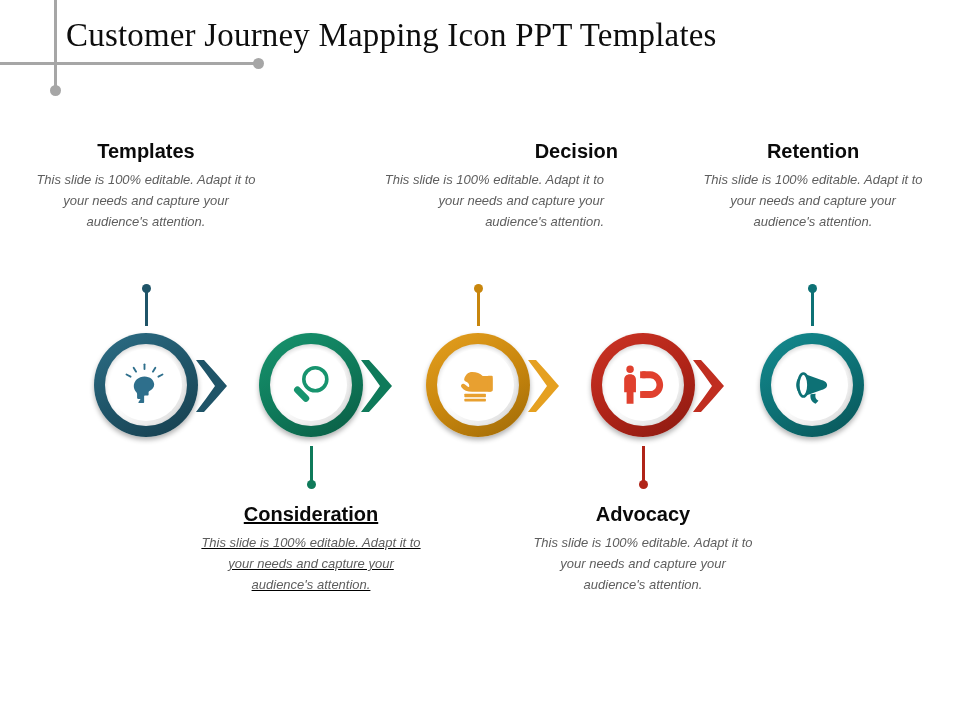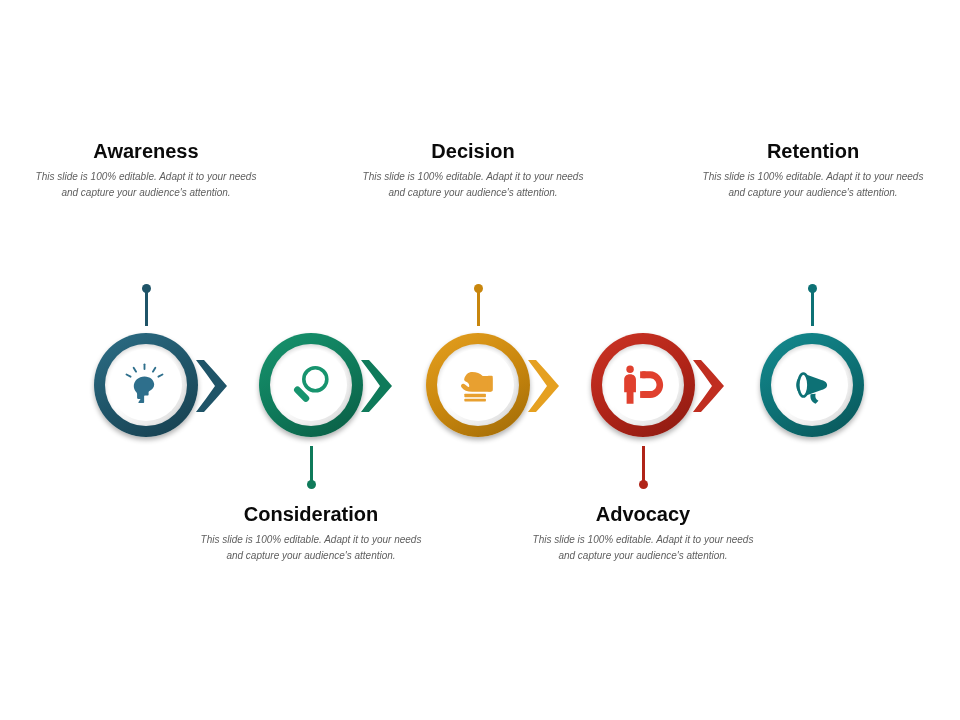--- a/index.html
+++ b/index.html
@@ -88,21 +88,21 @@
   .callout-heading {
     font-family: "Liberation Sans", sans-serif;
     font-size: 20px;
     font-weight: bold;
     color: #0a0a0a;
     margin: 0 0 7px 0;
     line-height: 1.1;
   }
   .callout-body {
     font-family: "Liberation Sans", sans-serif;
-    font-size: 10px;
+    font-size: 13px;
     font-style: italic;
     color: #5e5e5e;
     line-height: 1.62;
     margin: 0;
     padding: 0 14px;
   }
 
   
   .stem {
     position: absolute;
@@ -160,36 +160,43 @@
     width: 46px;
     height: 46px;
     display: block;
   }
 </style>
 </head>
 <body>
 
 <div id="slide">
 
+  <div id="title-block">
+    <div id="title-rule-h"></div>
+    <div id="title-rule-h-dot"></div>
+    <div id="title-rule-v"></div>
+    <div id="title-rule-v-dot"></div>
+    <div id="title-text">Customer Journey Mapping Icon PPT Templates</div>
+  </div>
 
   <div class="callout" style="left:21px; top:140px;">
-    <div class="callout-heading">Awareness</div>
+    <div class="callout-heading">Templates</div>
     <div class="callout-body">This slide is 100% editable. Adapt it to your needs and capture your audience's attention.</div>
   </div>
   <div class="stem" style="left:145px; top:288px; height:38px; background:#1f5468;"></div>
   <div class="stem-dot" style="left:142px; top:284px; background:#1f5468;"></div>
 
   <div class="stem" style="left:310px; top:446px; height:38px; background:#0f7a5a;"></div>
   <div class="stem-dot" style="left:307px; top:480px; background:#0f7a5a;"></div>
-  <div class="callout" style="left:186px; top:503px;">
+  <div class="callout" style="left:186px; top:503px;text-decoration:underline;">
     <div class="callout-heading">Consideration</div>
     <div class="callout-body">This slide is 100% editable. Adapt it to your needs and capture your audience's attention.</div>
   </div>
 
-  <div class="callout" style="left:348px; top:140px;">
+  <div class="callout" style="left:368px; top:140px;text-align:right;">
     <div class="callout-heading">Decision</div>
     <div class="callout-body">This slide is 100% editable. Adapt it to your needs and capture your audience's attention.</div>
   </div>
   <div class="stem" style="left:477px; top:288px; height:38px; background:#c8860d;"></div>
   <div class="stem-dot" style="left:474px; top:284px; background:#c8860d;"></div>
 
   <div class="stem" style="left:642px; top:446px; height:38px; background:#b02418;"></div>
   <div class="stem-dot" style="left:639px; top:480px; background:#b02418;"></div>
   <div class="callout" style="left:518px; top:503px;">
     <div class="callout-heading">Advocacy</div>

